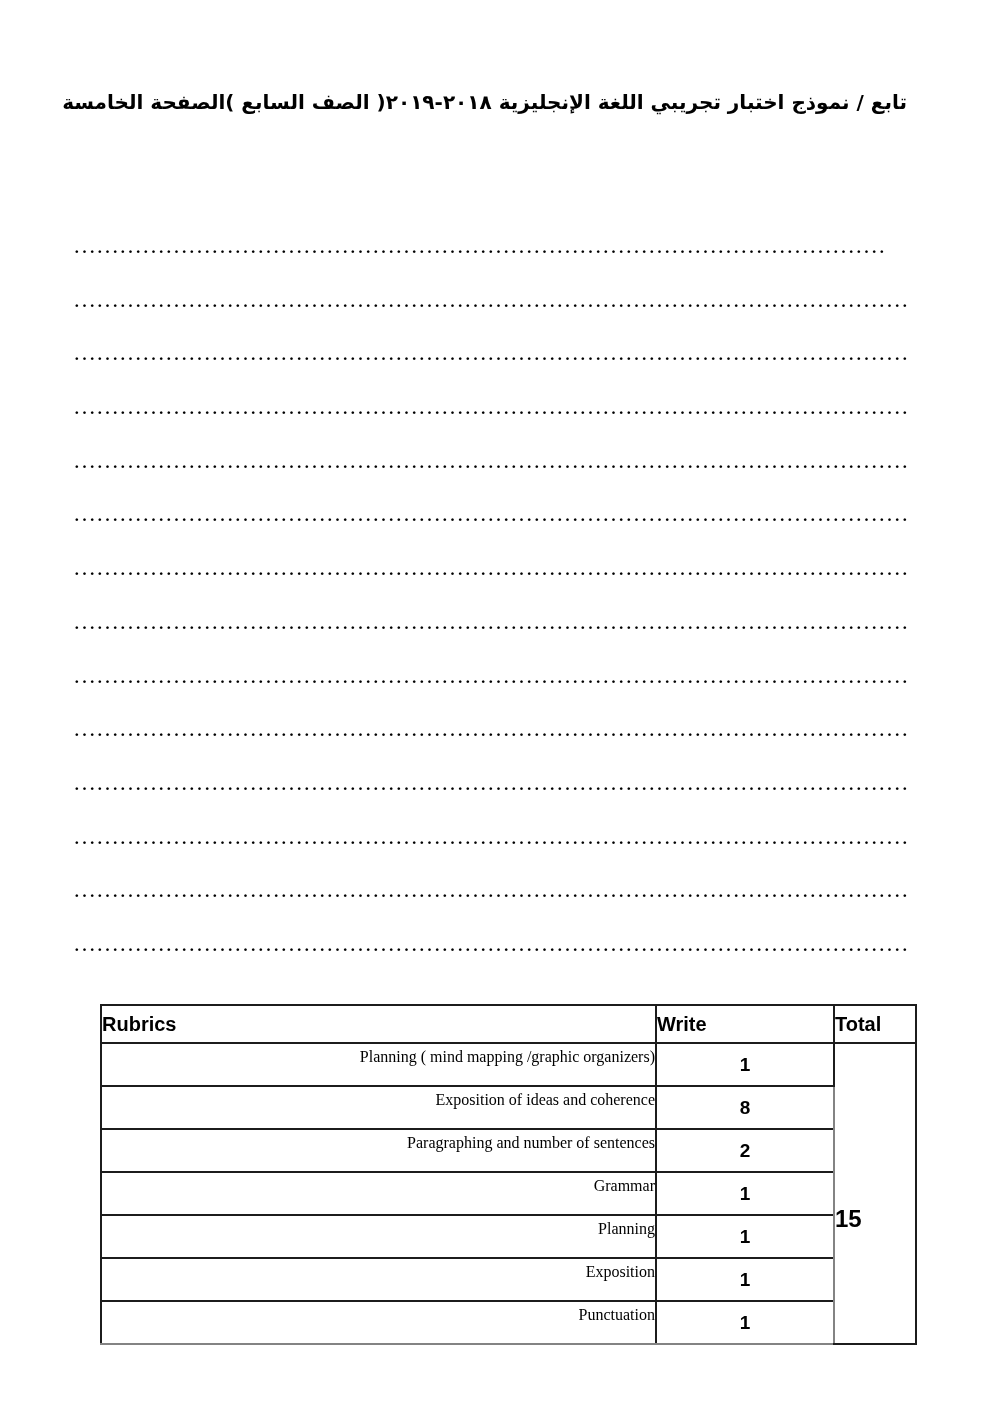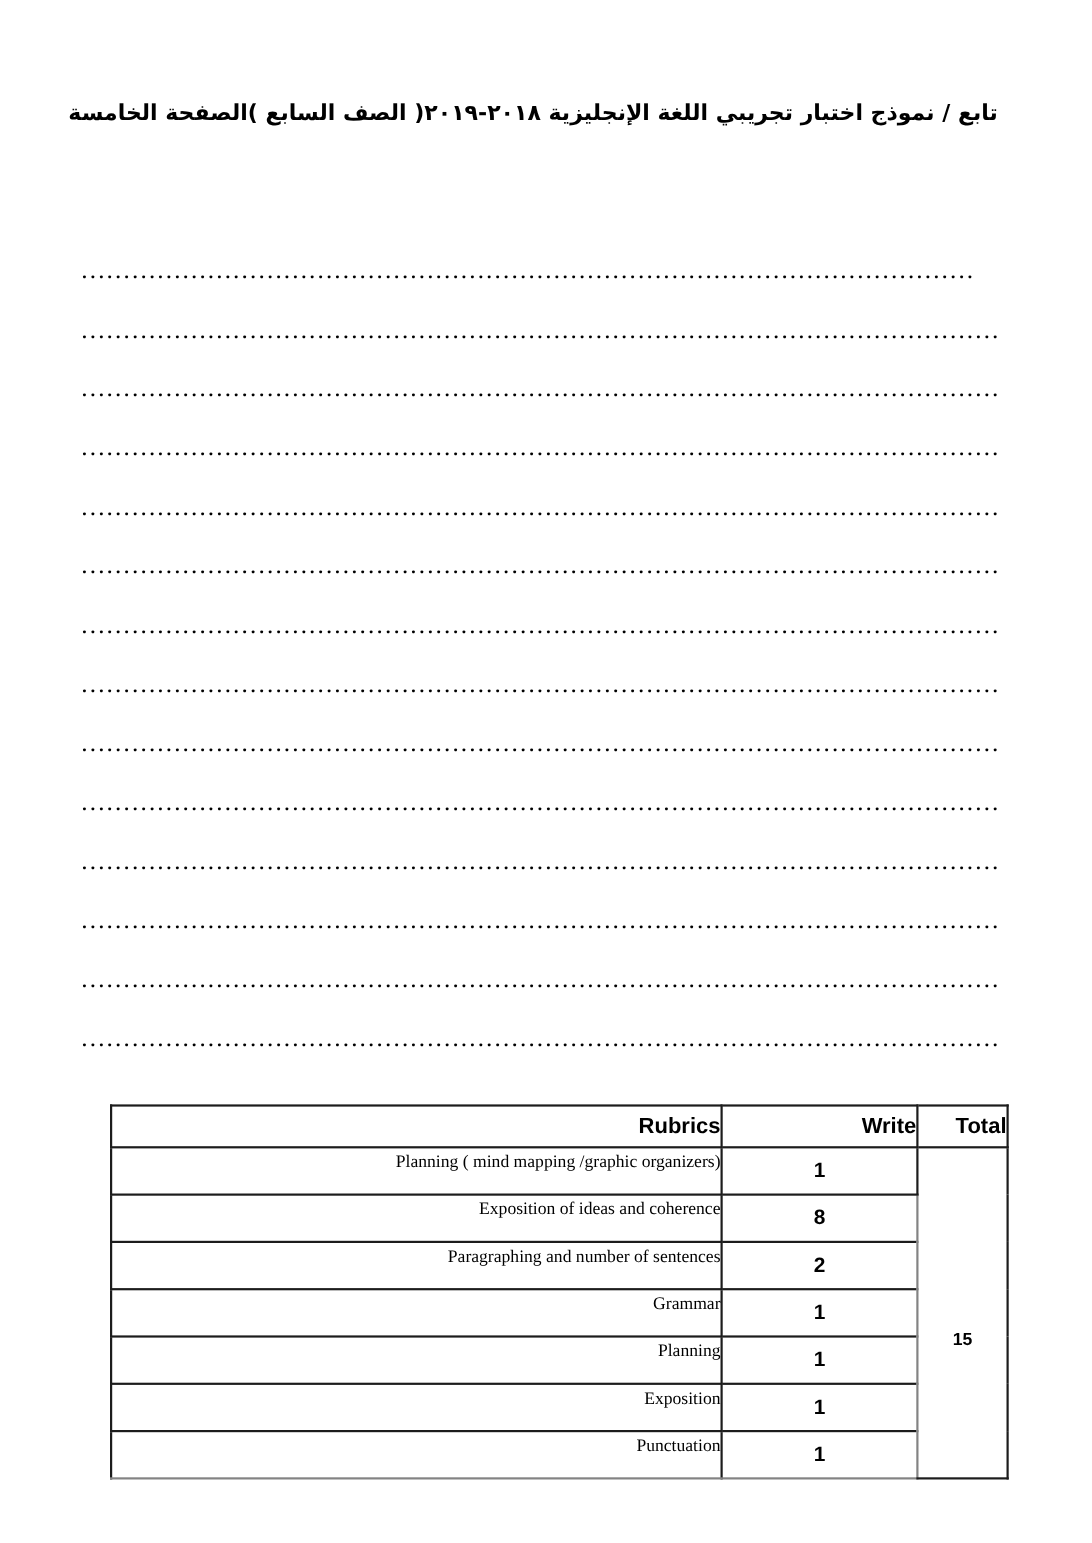--- a/index.html
+++ b/index.html
@@ -83,43 +83,43 @@
 
   .rubrics-table th, .rubrics-table td {
     border: 2px solid #1c1c1c;
     padding: 0;
   }
   .rubrics-table th {
     height: 36px;
     font-family: "Liberation Sans", sans-serif;
     font-weight: bold;
     font-size: 20px;
-    text-align: right;
+    text-align: left;
     vertical-align: middle;
   }
   .rubrics-table td.cell-label {
     height: 37px;
     font-family: "Liberation Serif", serif;
     font-size: 16px;
     text-align: right;
     vertical-align: top;
     padding: 4px 0 0 9px;
   }
   .rubrics-table td.cell-mark {
     font-family: "Liberation Sans", sans-serif;
     font-weight: bold;
     font-size: 19px;
     text-align: center;
     vertical-align: middle;
   }
   .rubrics-table td.cell-total {
     font-family: "Liberation Sans", sans-serif;
     font-weight: bold;
-    font-size: 16px;
-    text-align: center;
+    font-size: 24px;
+    text-align: left;
     vertical-align: middle;
     padding-top: 50px;
     border-left: 2px solid #838383;
   }
   .rubrics-table tr.last-row td { border-bottom: 2px solid #838383; }
 </style>
 </head>
 <body>
 
 <div class="page">

